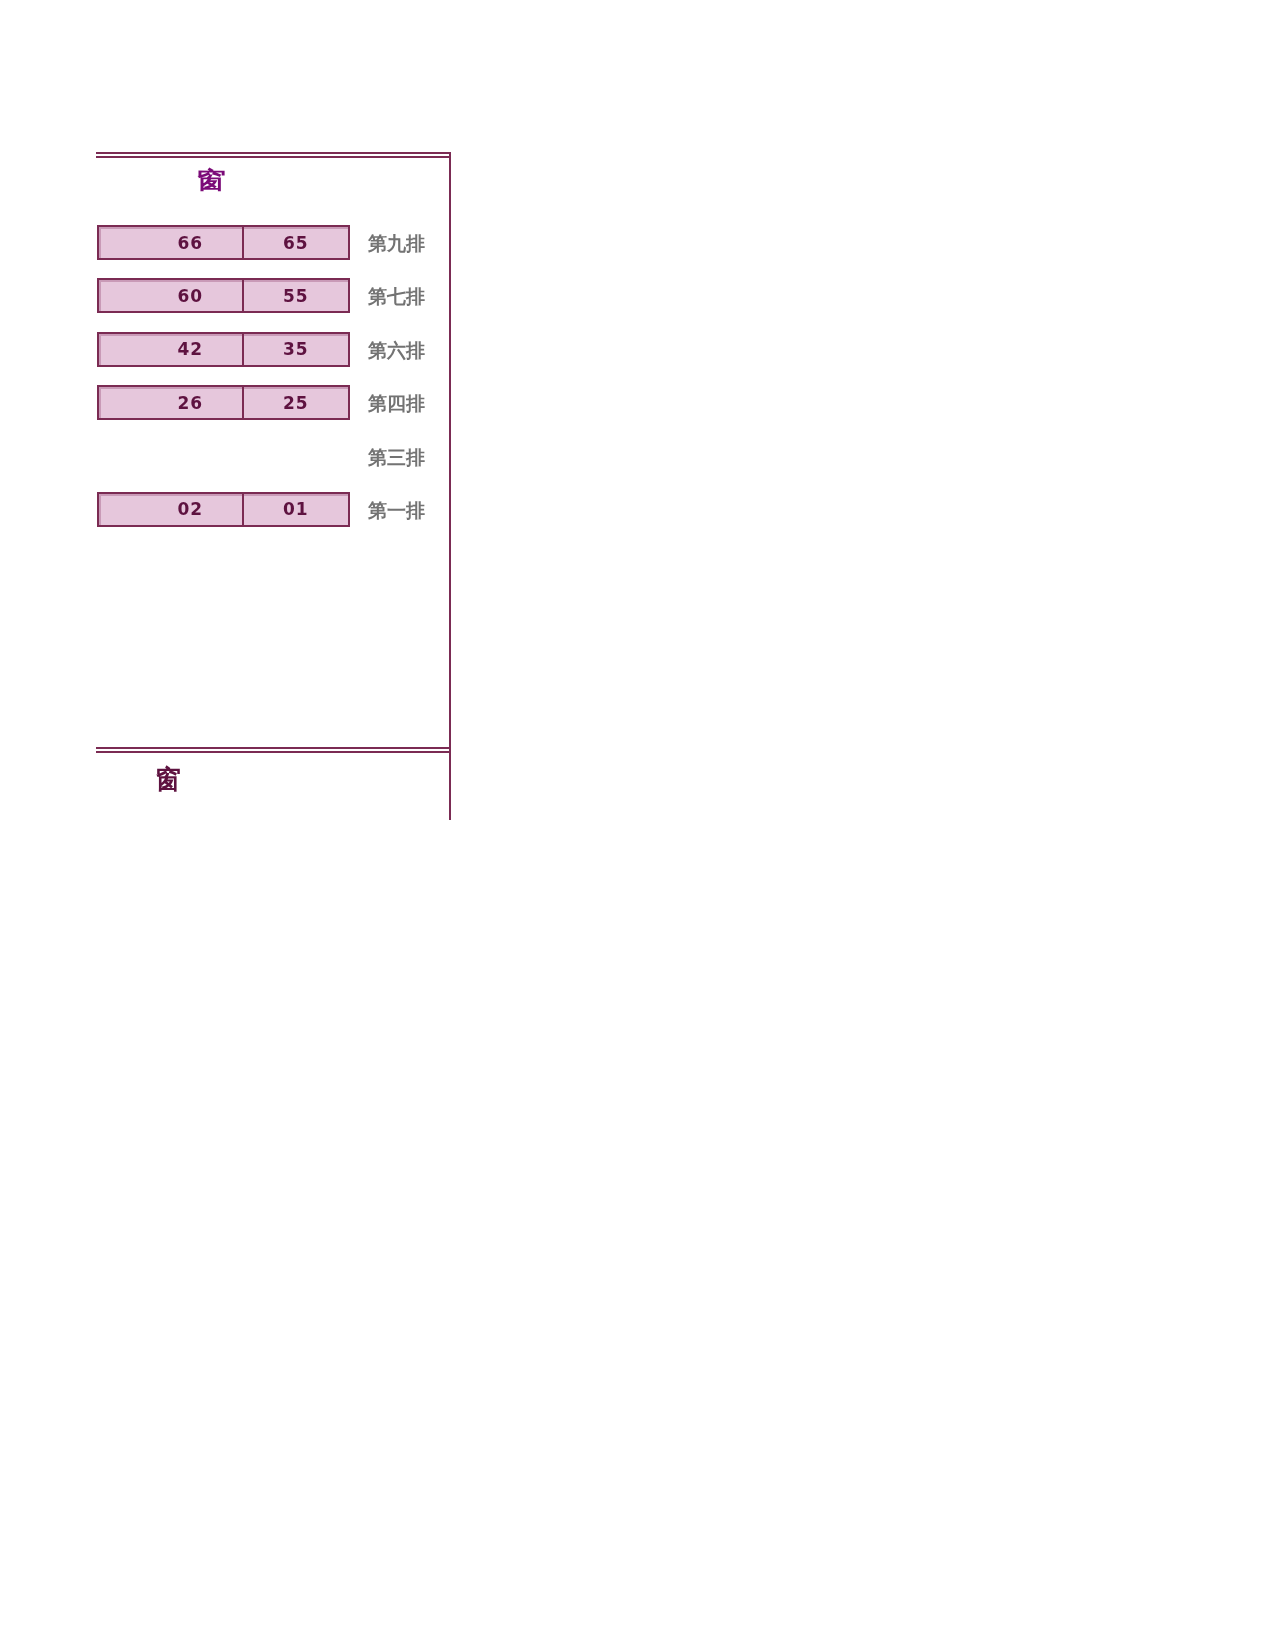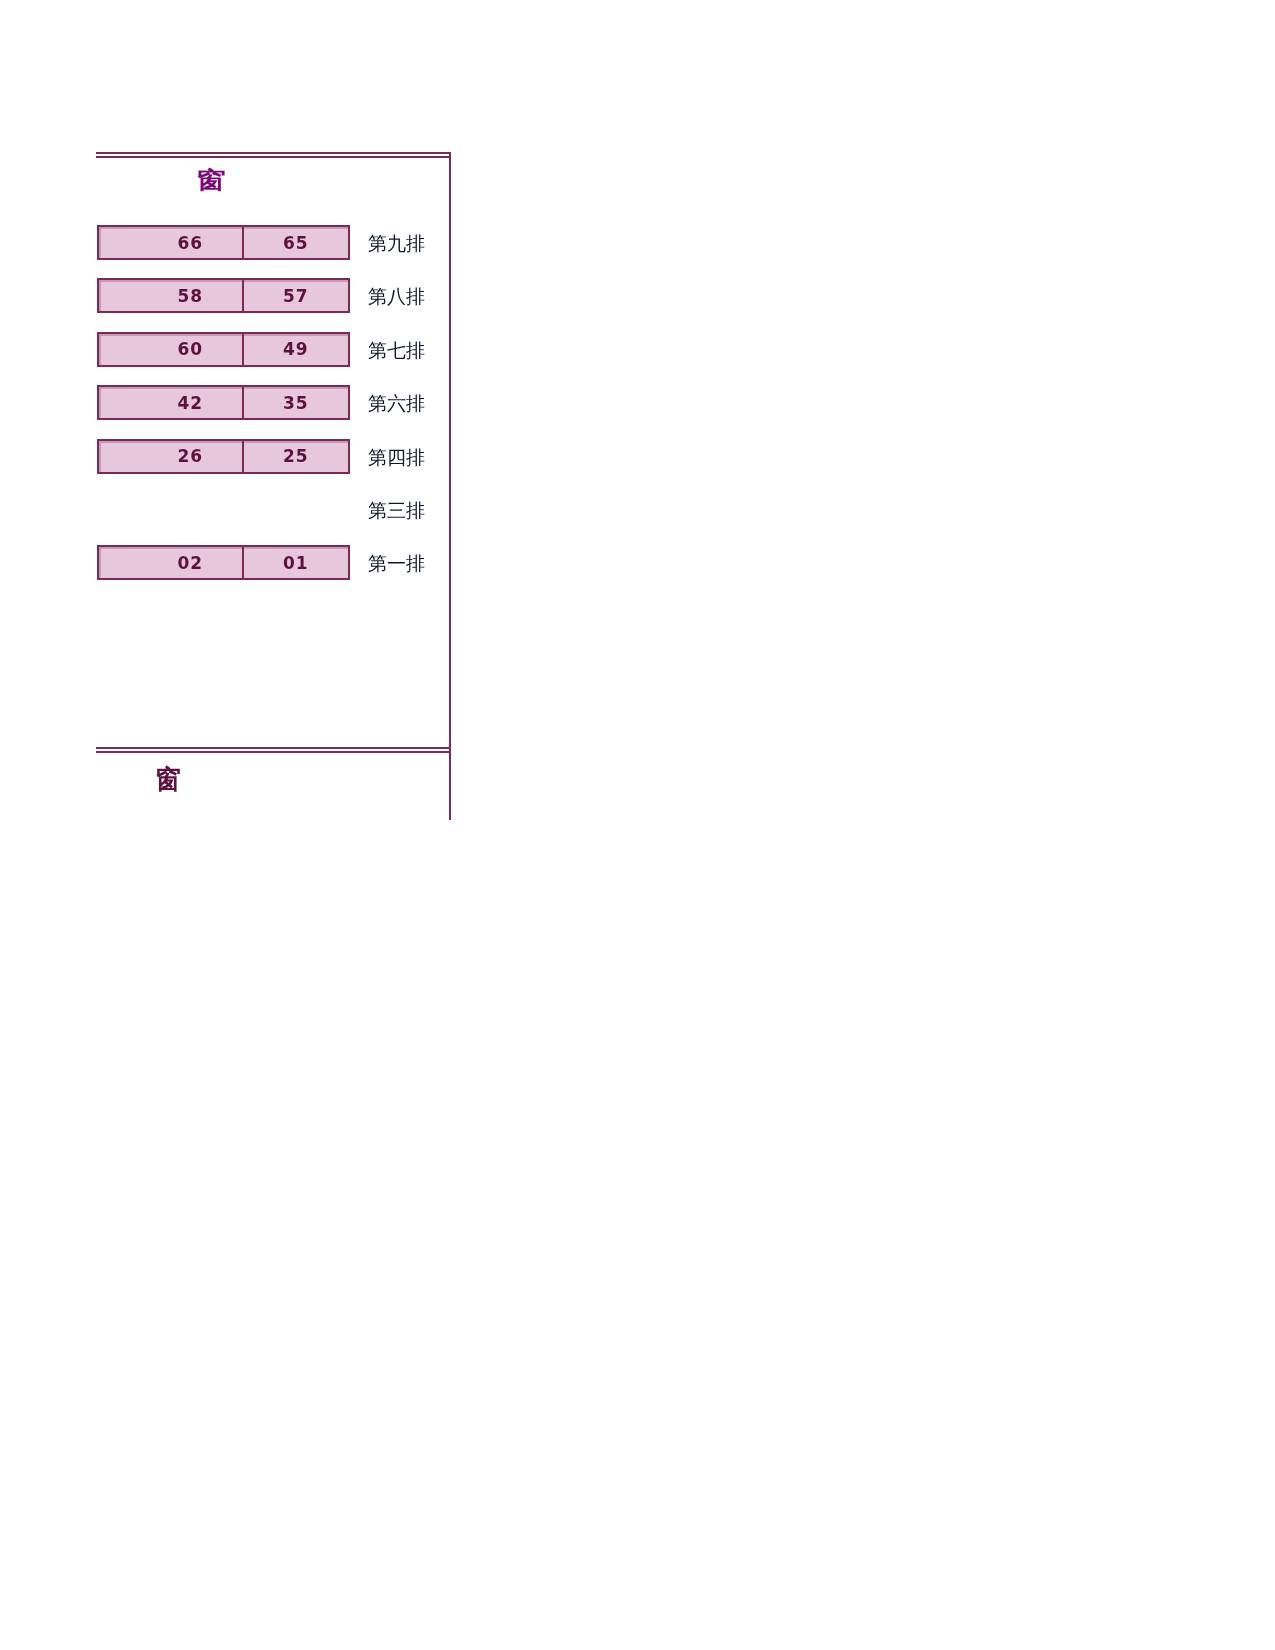--- a/index.html
+++ b/index.html
@@ -100,22 +100,22 @@
   .seat-cell.left {
     border-right: 2px solid #7b2b53;
   }
 
   .row-label {
     position: absolute;
     left: 272px;
     top: 2px;
     width: 110px;
     font-size: 19px;
-    font-weight: normal;
-    color: #0f172a;
+    font-weight: bold;
+    color: #737373;
     white-space: nowrap;
     line-height: 32px;
   }
 </style>
 </head>
 <body>
 
 <div id="seatmap">
 
   <div class="rule top"></div>
@@ -123,32 +123,25 @@
   <div id="rows">
 
     <div class="seat-row">
       <div class="seat-pair">
         <div class="seat-cell left">66</div>
         <div class="seat-cell right">65</div>
       </div>
       <div class="row-label">第九排</div>
     </div>
 
-    <div class="seat-row">
-      <div class="seat-pair">
-        <div class="seat-cell left">58</div>
-        <div class="seat-cell right">57</div>
-      </div>
-      <div class="row-label">第八排</div>
-    </div>
 
     <div class="seat-row">
       <div class="seat-pair">
         <div class="seat-cell left">60</div>
-        <div class="seat-cell right">49</div>
+        <div class="seat-cell right">55</div>
       </div>
       <div class="row-label">第七排</div>
     </div>
 
     <div class="seat-row">
       <div class="seat-pair">
         <div class="seat-cell left">42</div>
         <div class="seat-cell right">35</div>
       </div>
       <div class="row-label">第六排</div>

